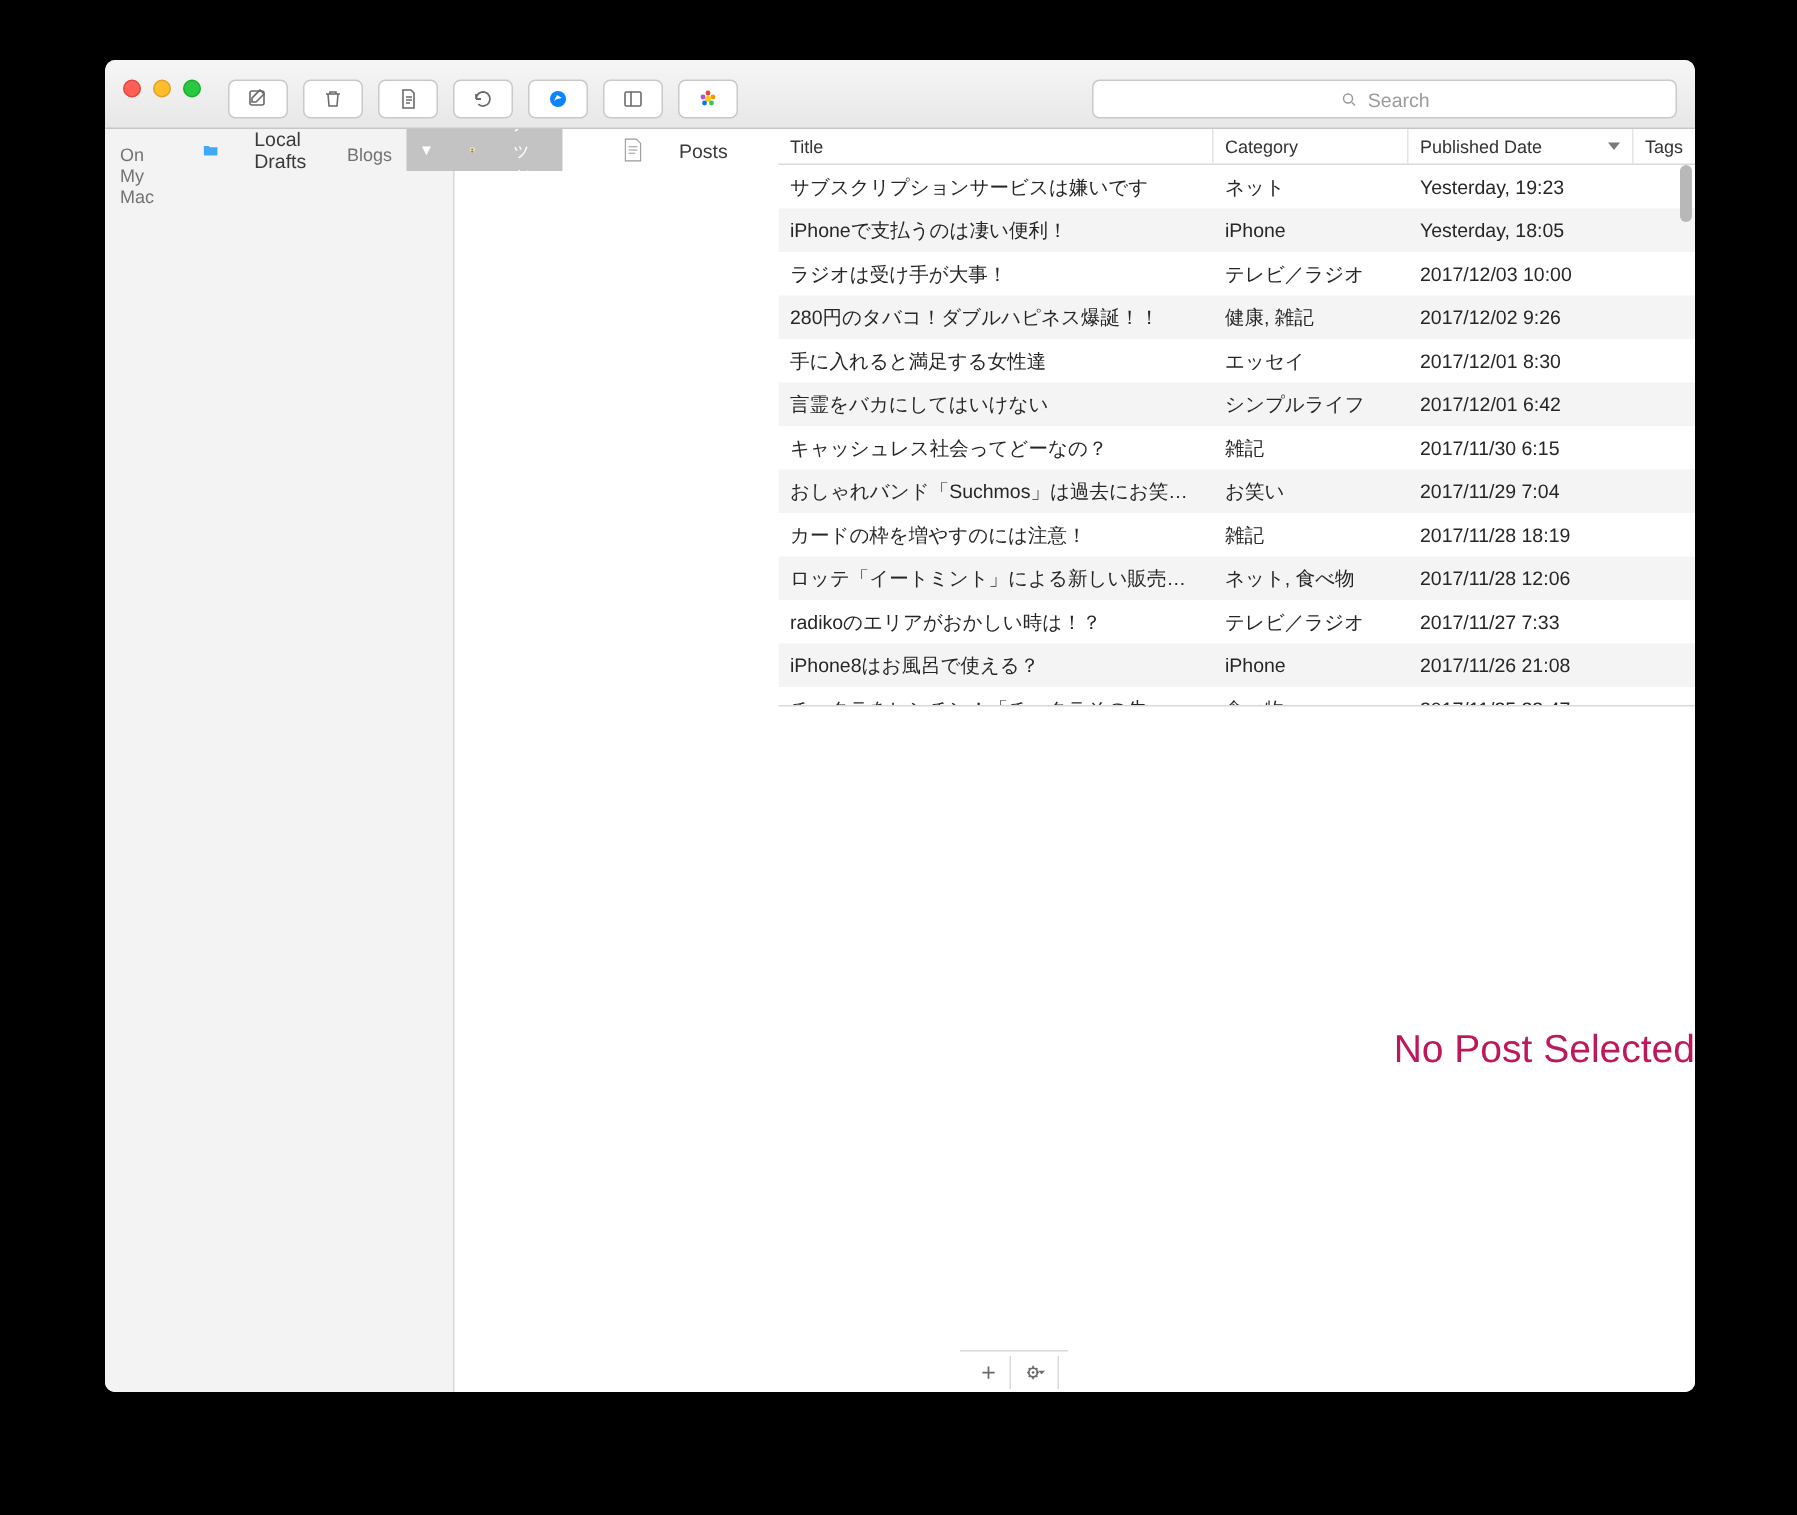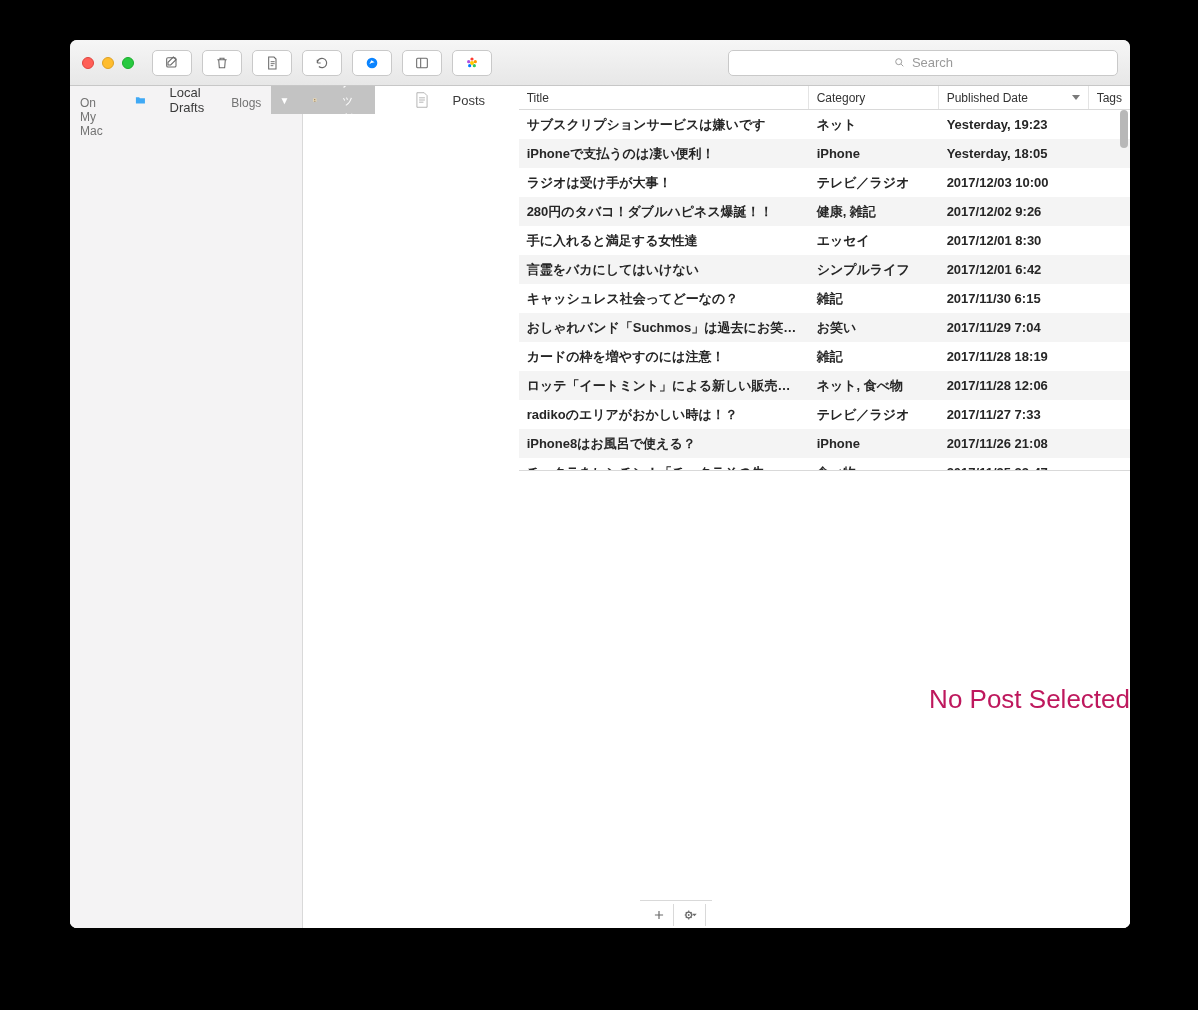--- a/index.html
+++ b/index.html
@@ -21,22 +21,21 @@
     box-shadow: 0 20px 60px rgba(0,0,0,0.5);
     overflow: hidden;
     display: flex;
     flex-direction: column;
   }
   .titlebar {
     height: 46px;
     background: linear-gradient(#f6f6f6,#e7e7e7);
     border-bottom: 1px solid #c7c7c7;
     display: flex;
-    align-items: center;
-    padding: 0 12px;
+    padding: 13px 12px;
     gap: 10px;
   }
   .traffic { display:flex; gap:8px; margin-right:8px; }
   .dot { width:12px; height:12px; border-radius:50%; }
   .dot.red { background:#ff5f57; border:0.5px solid #e0443e; }
   .dot.yellow { background:#ffbd2e; border:0.5px solid #dea123; }
   .dot.green { background:#28c940; border:0.5px solid #1aad2b; }
   .tb-btn {
     width:40px; height:26px;
     background:#fff;
@@ -127,21 +126,21 @@
   .col-title { width:290px; }
   .col-cat { width:130px; }
   .col-date { width:150px; }
   .col-tags { flex:1; border-right:none; }
   .rows { height:360px; overflow:hidden; position:relative; }
   .row {
     display:flex; height:29px; align-items:center;
     font-size:13px; color:#262626;
   }
   .row:nth-child(even){ background:#f4f4f4; }
-  .cell { padding:0 8px; overflow:hidden; white-space:nowrap; text-overflow:ellipsis;font-weight:bold; }
+  .cell { padding:0 8px; overflow:hidden; white-space:nowrap; text-overflow:ellipsis; }
   .scroll-indicator {
     position:absolute; right:2px; top:24px;
     width:8px; height:38px;
     background:#b8b8b8; border-radius:4px;
   }
   .preview {
     flex:1;
     display:flex; align-items:center; justify-content:center;
     color:#be185d;
     font-size:26px; font-weight:400;

